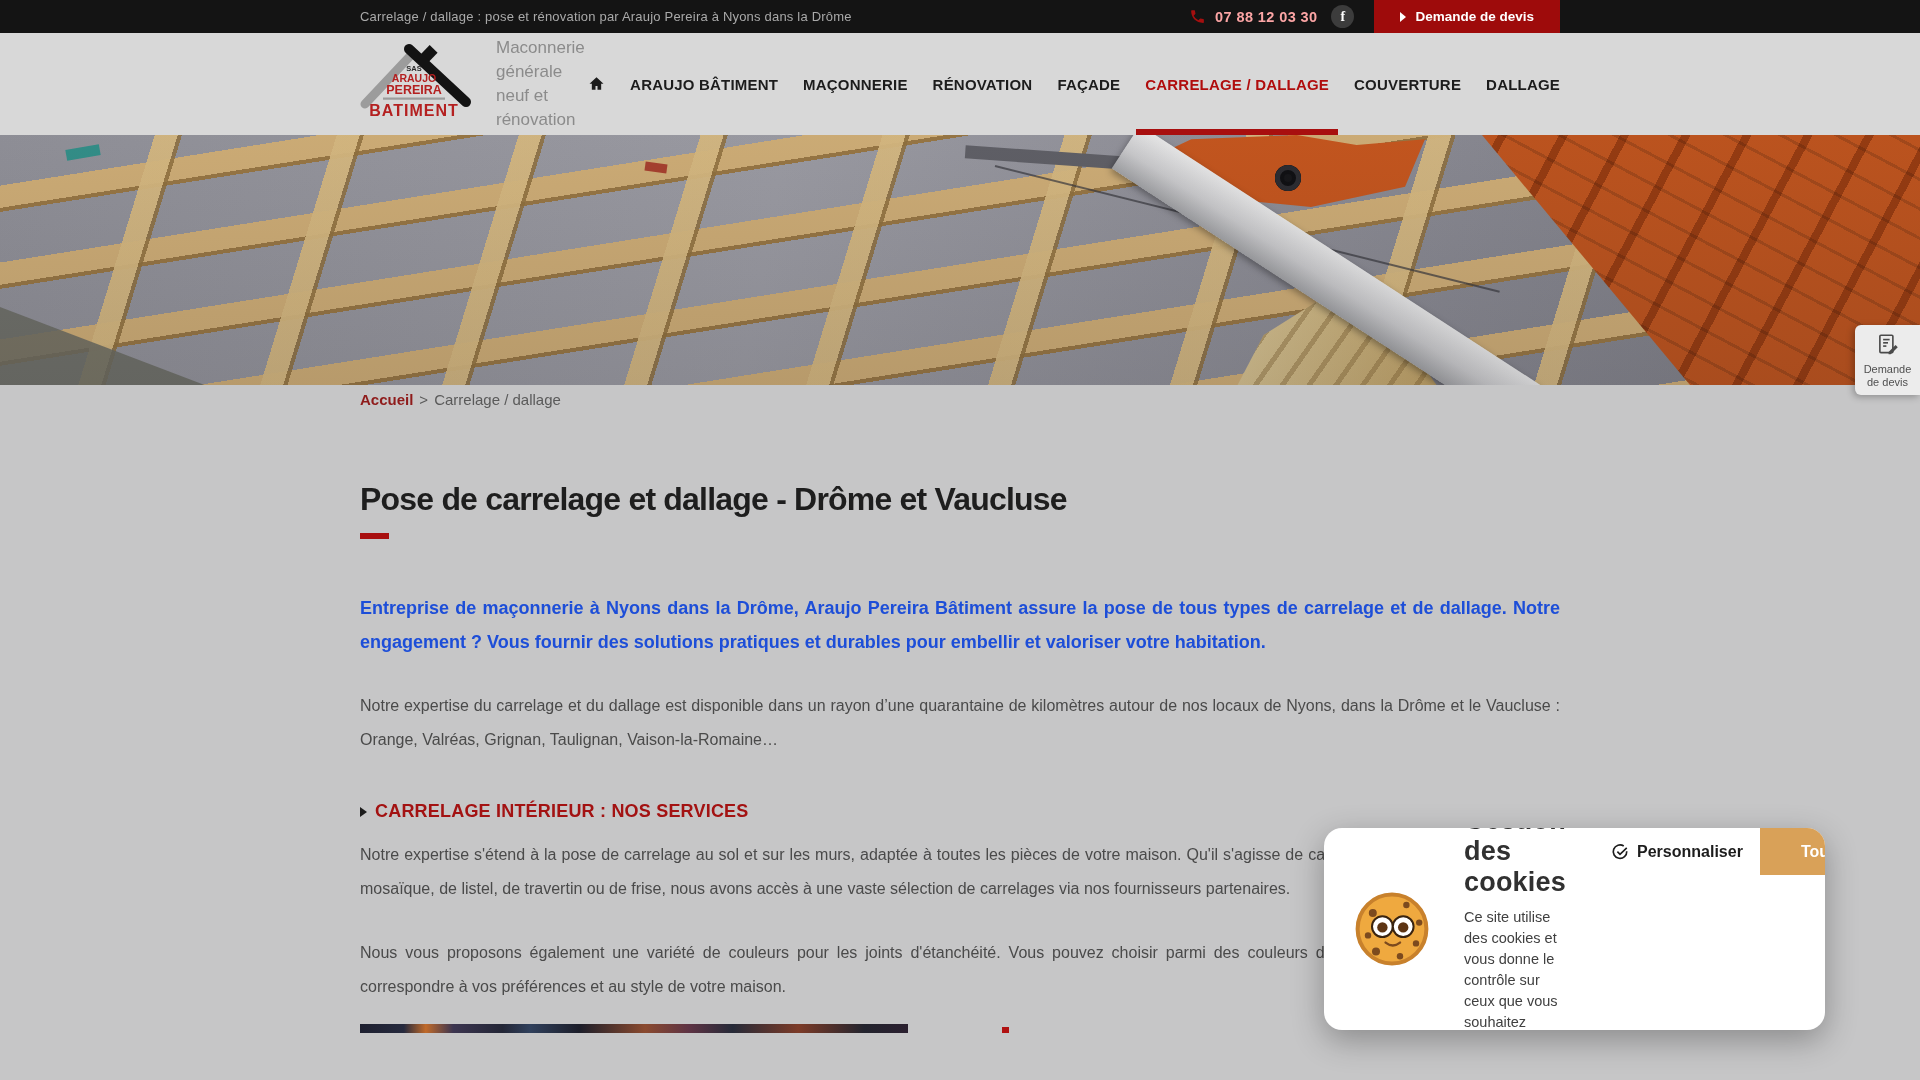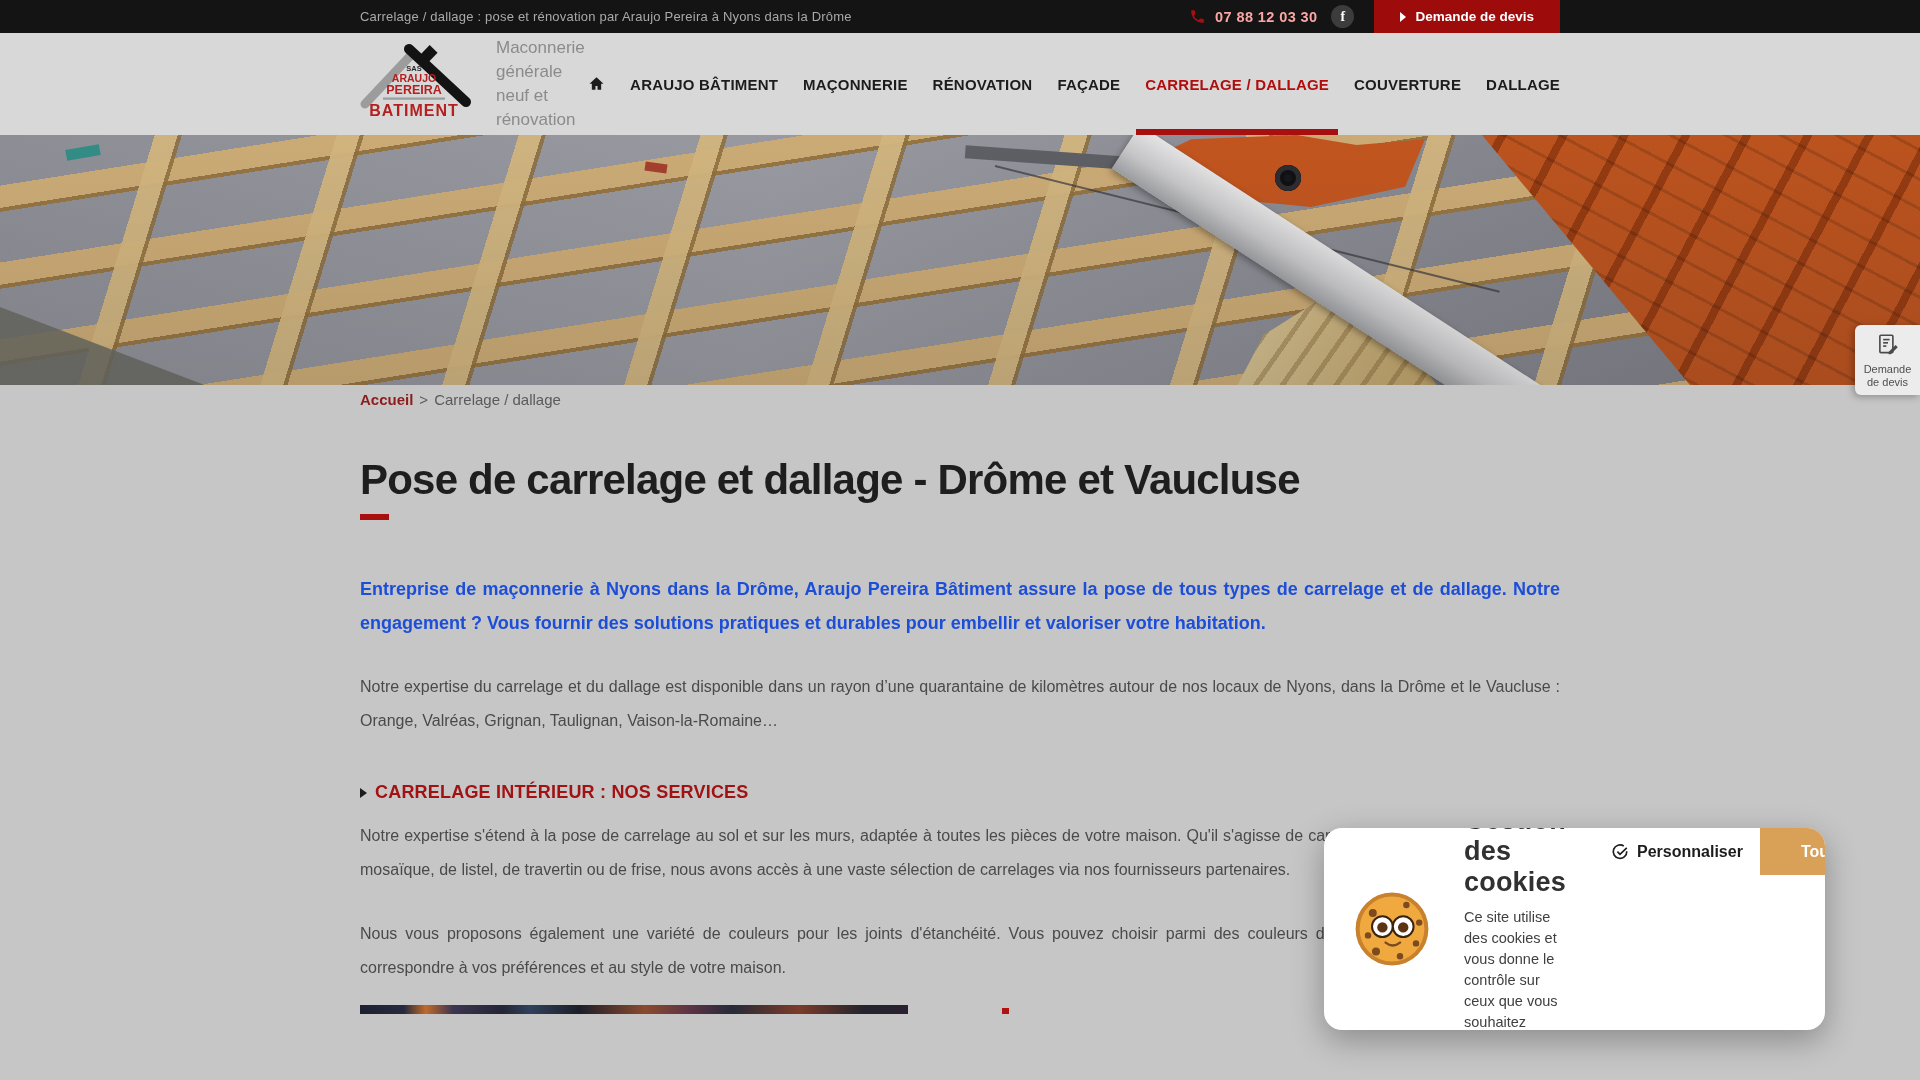--- a/index.html
+++ b/index.html
@@ -71,21 +71,21 @@
   .floating-cta { position:absolute; top:325px; right:0; width:65px; height:70px; background:#ececec;
     border-radius:6px 0 0 6px; box-shadow:-2px 2px 7px rgba(0,0,0,.28); z-index:40;
     display:flex; flex-direction:column; align-items:center; justify-content:center; cursor:pointer; border:none; }
   .floating-cta .fc-label { font-size:11px; line-height:13px; color:#4f4f4f; text-align:center; margin-top:5px; }
 
   
   main.content { padding-top:6px; }
   .breadcrumb { font-size:15px; color:#5a5a5a; }
   .breadcrumb a { color:#8f1b1b; font-weight:bold; }
   .breadcrumb .sep { margin:0 6px; color:#5a5a5a; }
-  h1.page-title { margin-top:47px; font-size:42px; line-height:50px; font-weight:bold; color:#1e1e1e; letter-spacing:-.8px; }
+  h1.page-title { margin-top:66px; font-size:32px; line-height:50px; font-weight:bold; color:#1e1e1e; letter-spacing:-.8px; }
   .title-bar { margin-top:9px; width:29px; height:6px; background:#a80f0f; }
   p.intro { margin-top:52px; font-size:18px; line-height:34px; font-weight:bold; color:#1d4ed8; text-align:justify; }
   p.body-text { margin-top:30px; font-size:16px; line-height:34px; color:#4a4a4a; text-align:justify; }
   h2.section-heading { margin-top:44px; display:flex; align-items:center; gap:8px;
     font-size:18px; font-weight:bold; color:#a31212; letter-spacing:.2px; }
   .tri-dark { width:0; height:0; border-left:7px solid #1d1d1d; border-top:5px solid transparent; border-bottom:5px solid transparent; }
   p.after-heading { margin-top:16px; }
   .bottom-row { position:relative; margin-top:20px; height:9px; }
   .photo-sliver { width:548px; height:9px;
     background:linear-gradient(90deg,#1e2030 0%,#262a3e 8%,#c06a2a 12%,#3c3550 17%,#232636 26%,#30405c 31%,#1c1e2a 40%,#8a4a2f 52%,#5e3344 60%,#262a38 68%,#7c3b28 80%,#23242e 92%,#2b2030 100%); }

